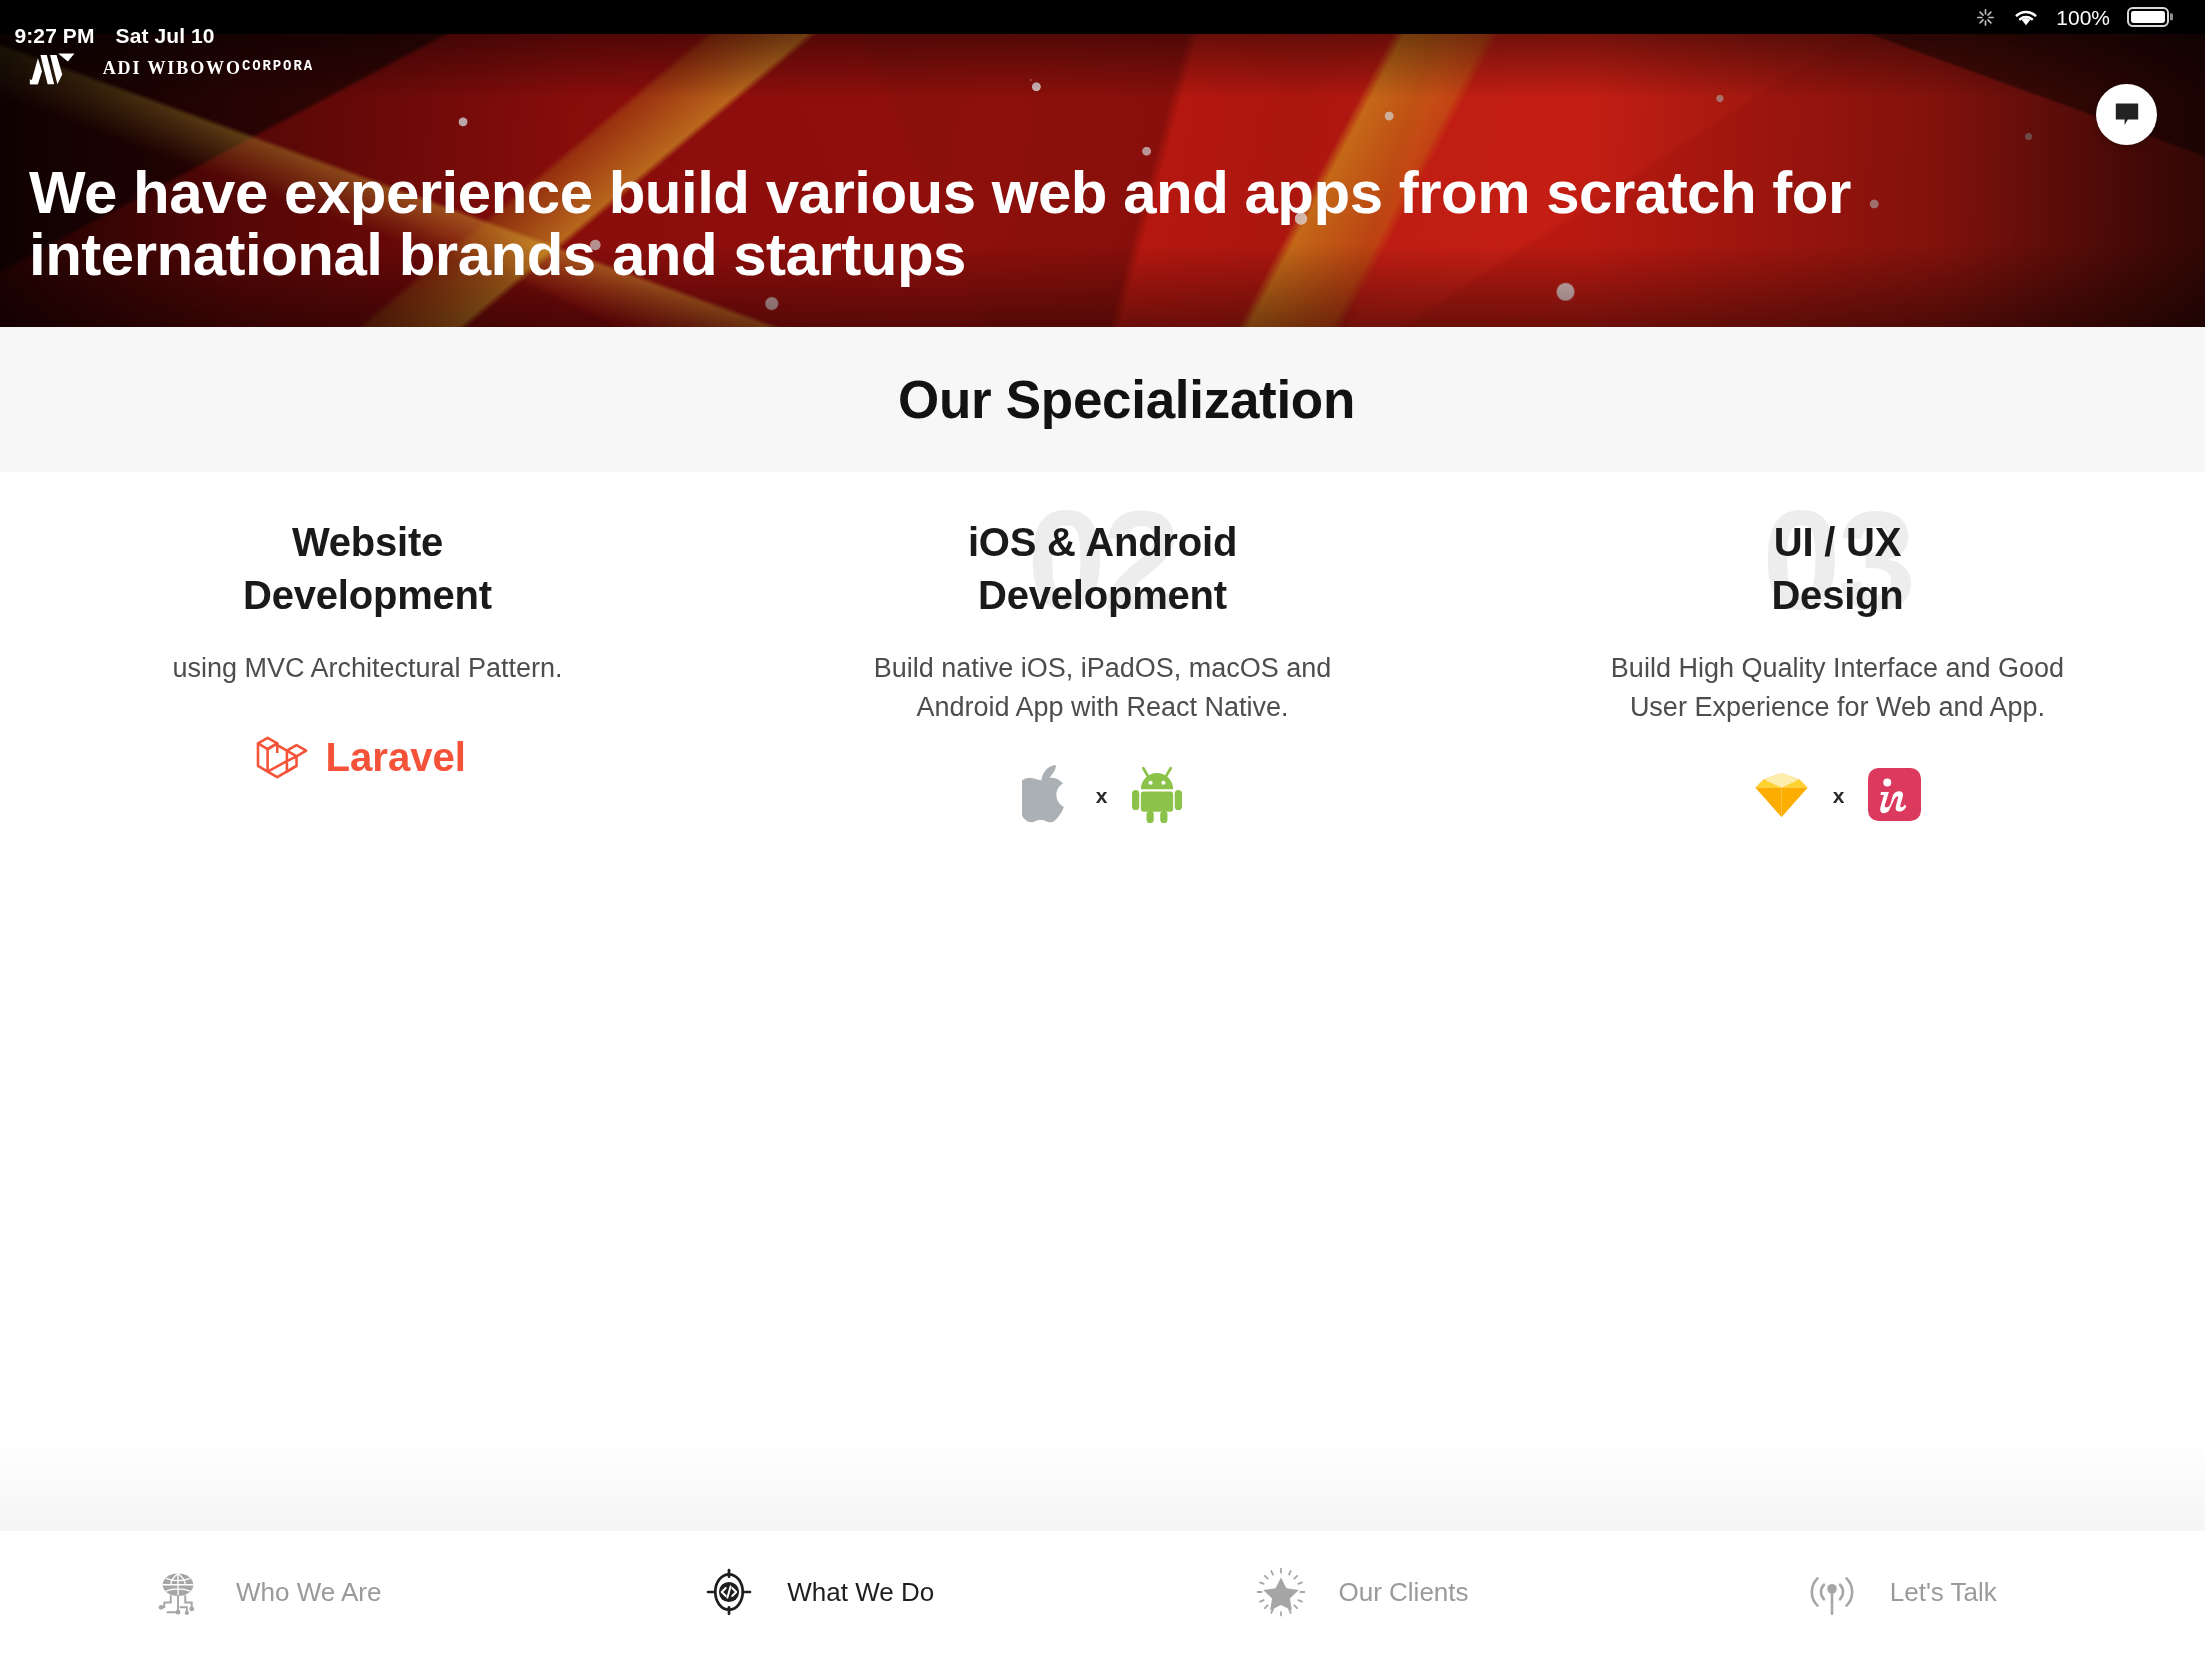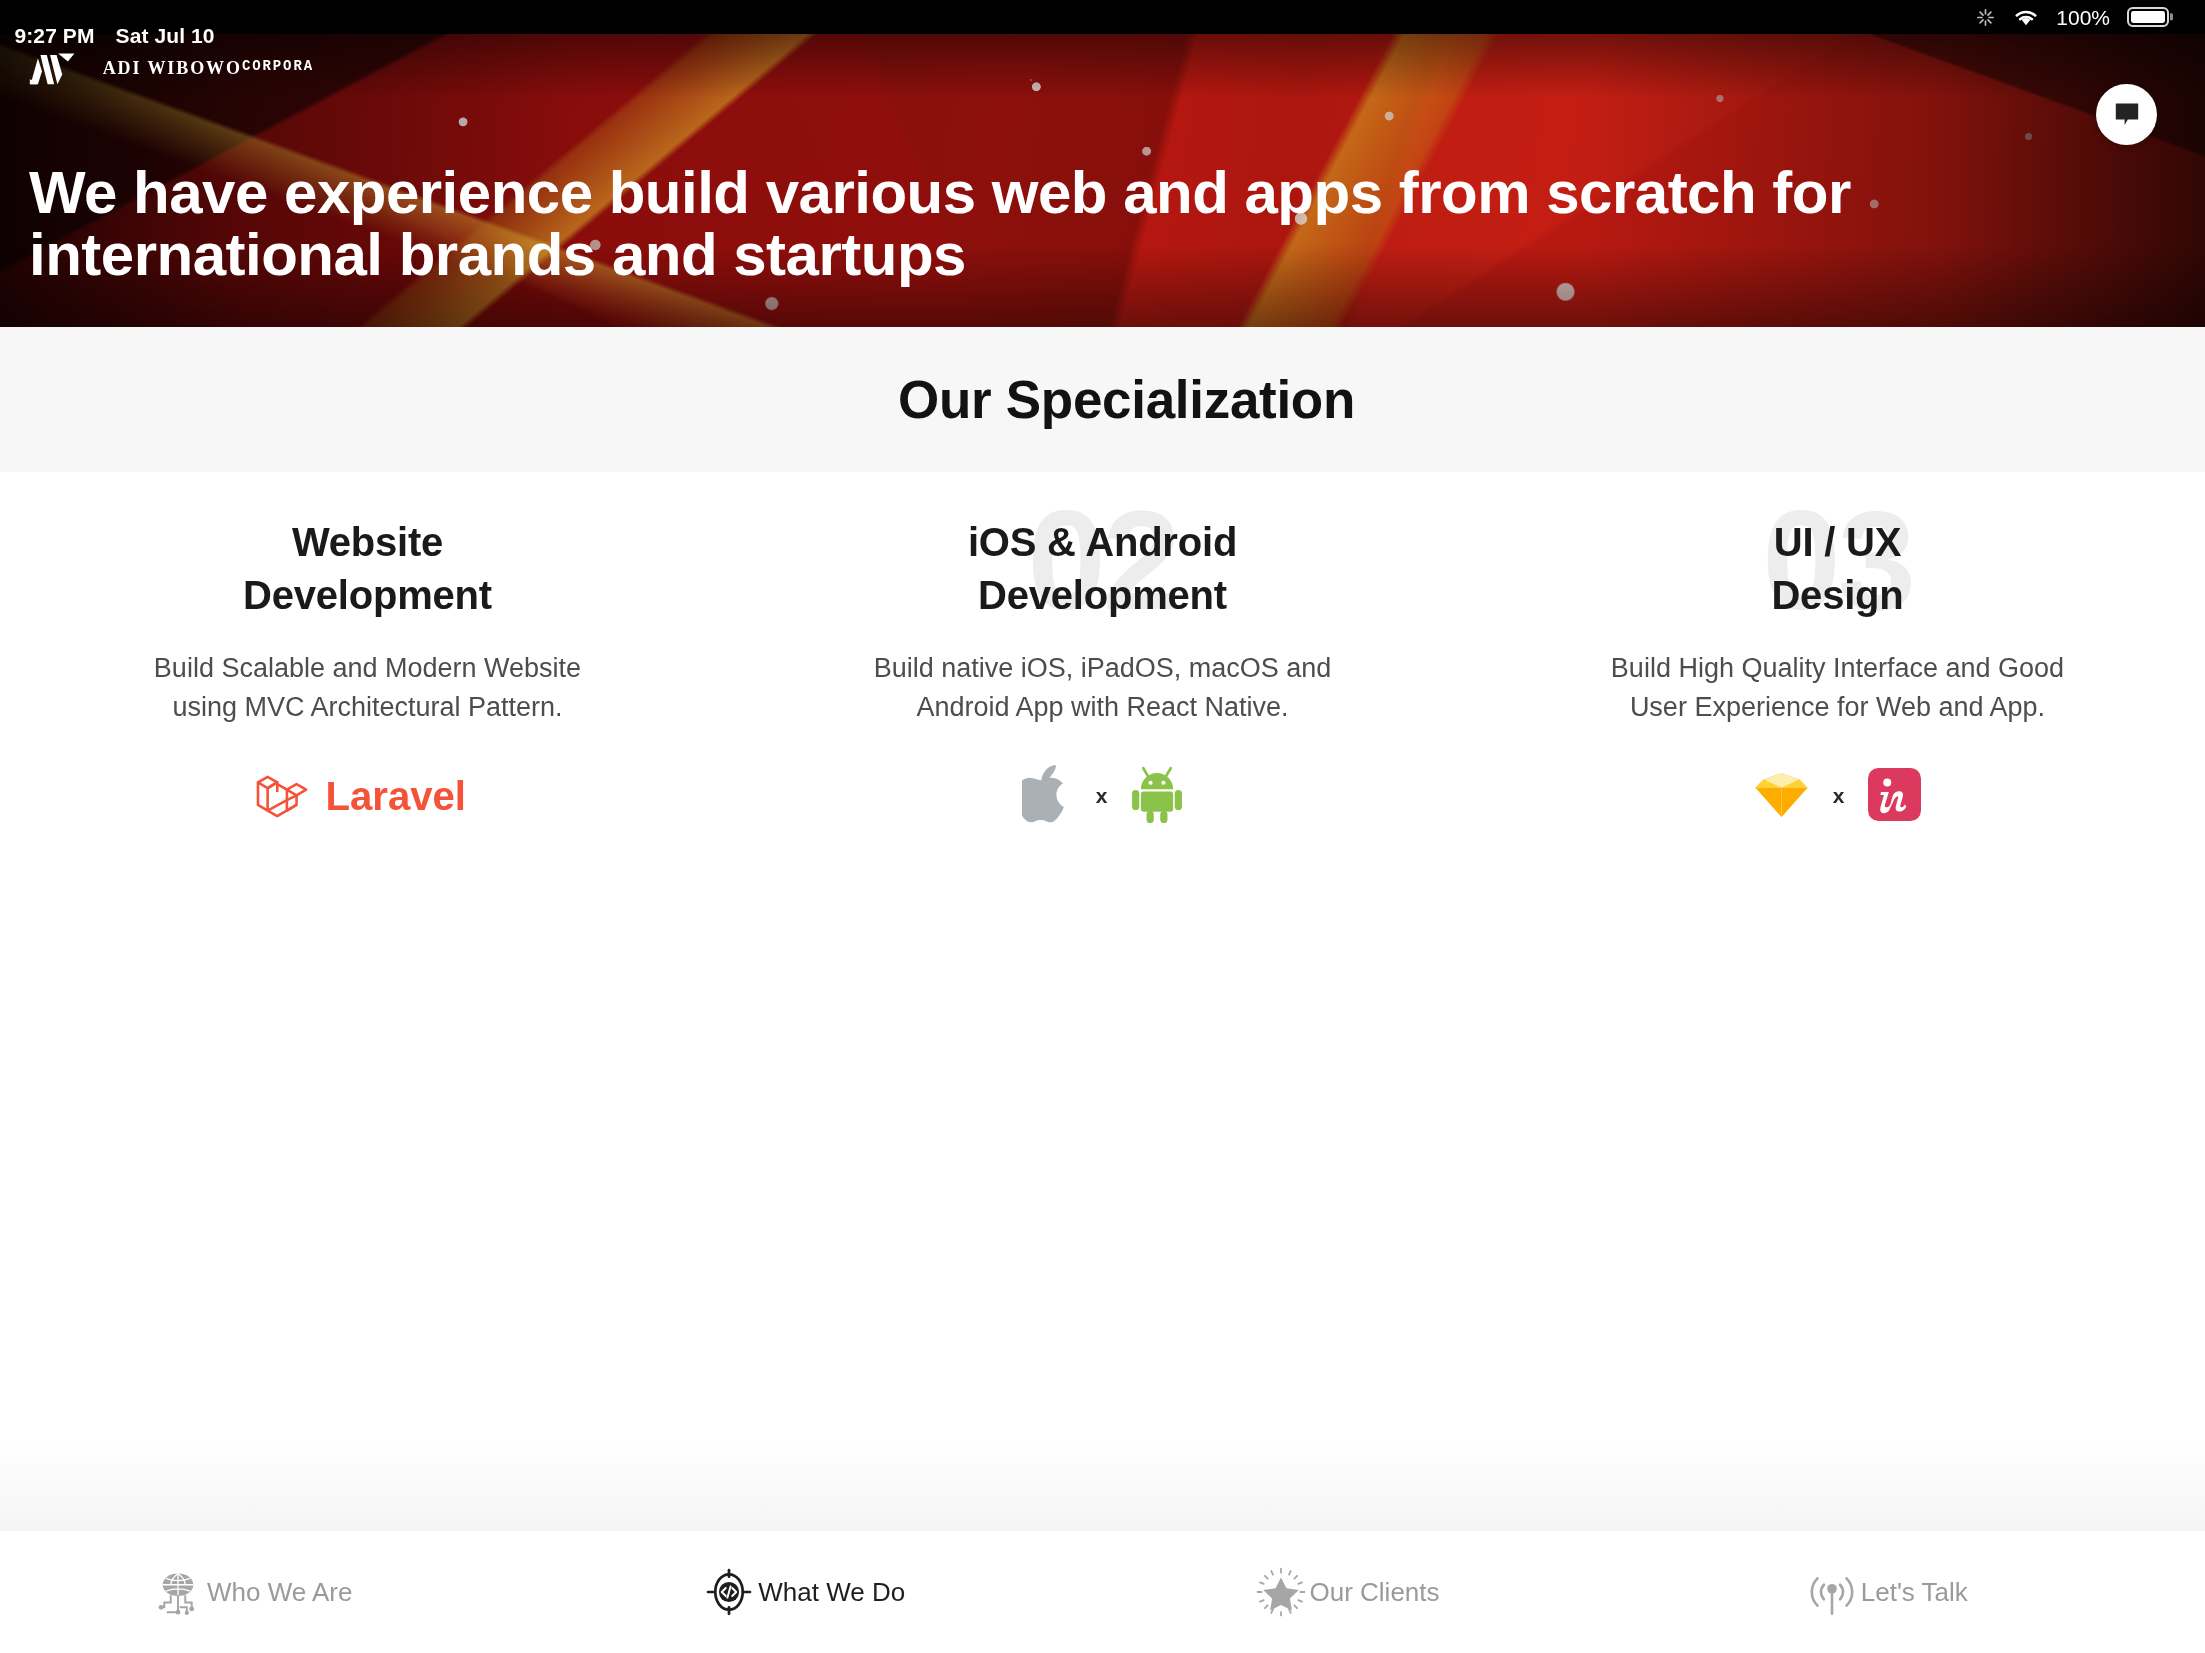--- a/index.html
+++ b/index.html
@@ -140,21 +140,21 @@
   }
 
   
   .bottom-nav{
     position:absolute; left:0; bottom:0; width:2205px; height:123px;
     background:#fff; display:flex; align-items:center;
     border-top:0.8px solid rgba(0,0,0,.04);
   }
   .nav-item{
     flex:1; display:flex; align-items:center; justify-content:flex-start;
-    gap:4px; padding-left:153px; cursor:pointer;
+    gap:33px; padding-left:153px; cursor:pointer;
   }
   .nav-icon{ width:50px; height:50px; flex:none; display:block; }
   .nav-label{ font-size:26px; color:#9a9a9a; font-weight:400; white-space:nowrap; }
   .nav-item.active .nav-label{ color:#1e1e1e; }
 </style>
 </head>
 <body>
 
 <div class="screen">
 
@@ -233,21 +233,20 @@
   <div class="lower-band"></div>
 
   <div class="cards">
 
     <div class="card">
       <div class="card-title">
         <div>Website</div>
         <div>Development</div>
       </div>
       <div class="card-desc">
-        <div>Build Scalable and Modern Website</div>
         <div>using MVC Architectural Pattern.</div>
       </div>
       <div class="card-logos">
         <span>
           <svg width="234" height="53" viewBox="0 0 290 66">
             <g fill="none" stroke="#f4533a" stroke-width="3.2" stroke-linejoin="round">
               <path d="M8 18 L20 11 L32 18 L20 25 Z"></path>
               <path d="M8 18 L8 46 L20 53 L20 25"></path>
               <path d="M20 25 L32 18 L32 30"></path>
               <path d="M20 53 L44 40 L44 27 L32 20"></path>

